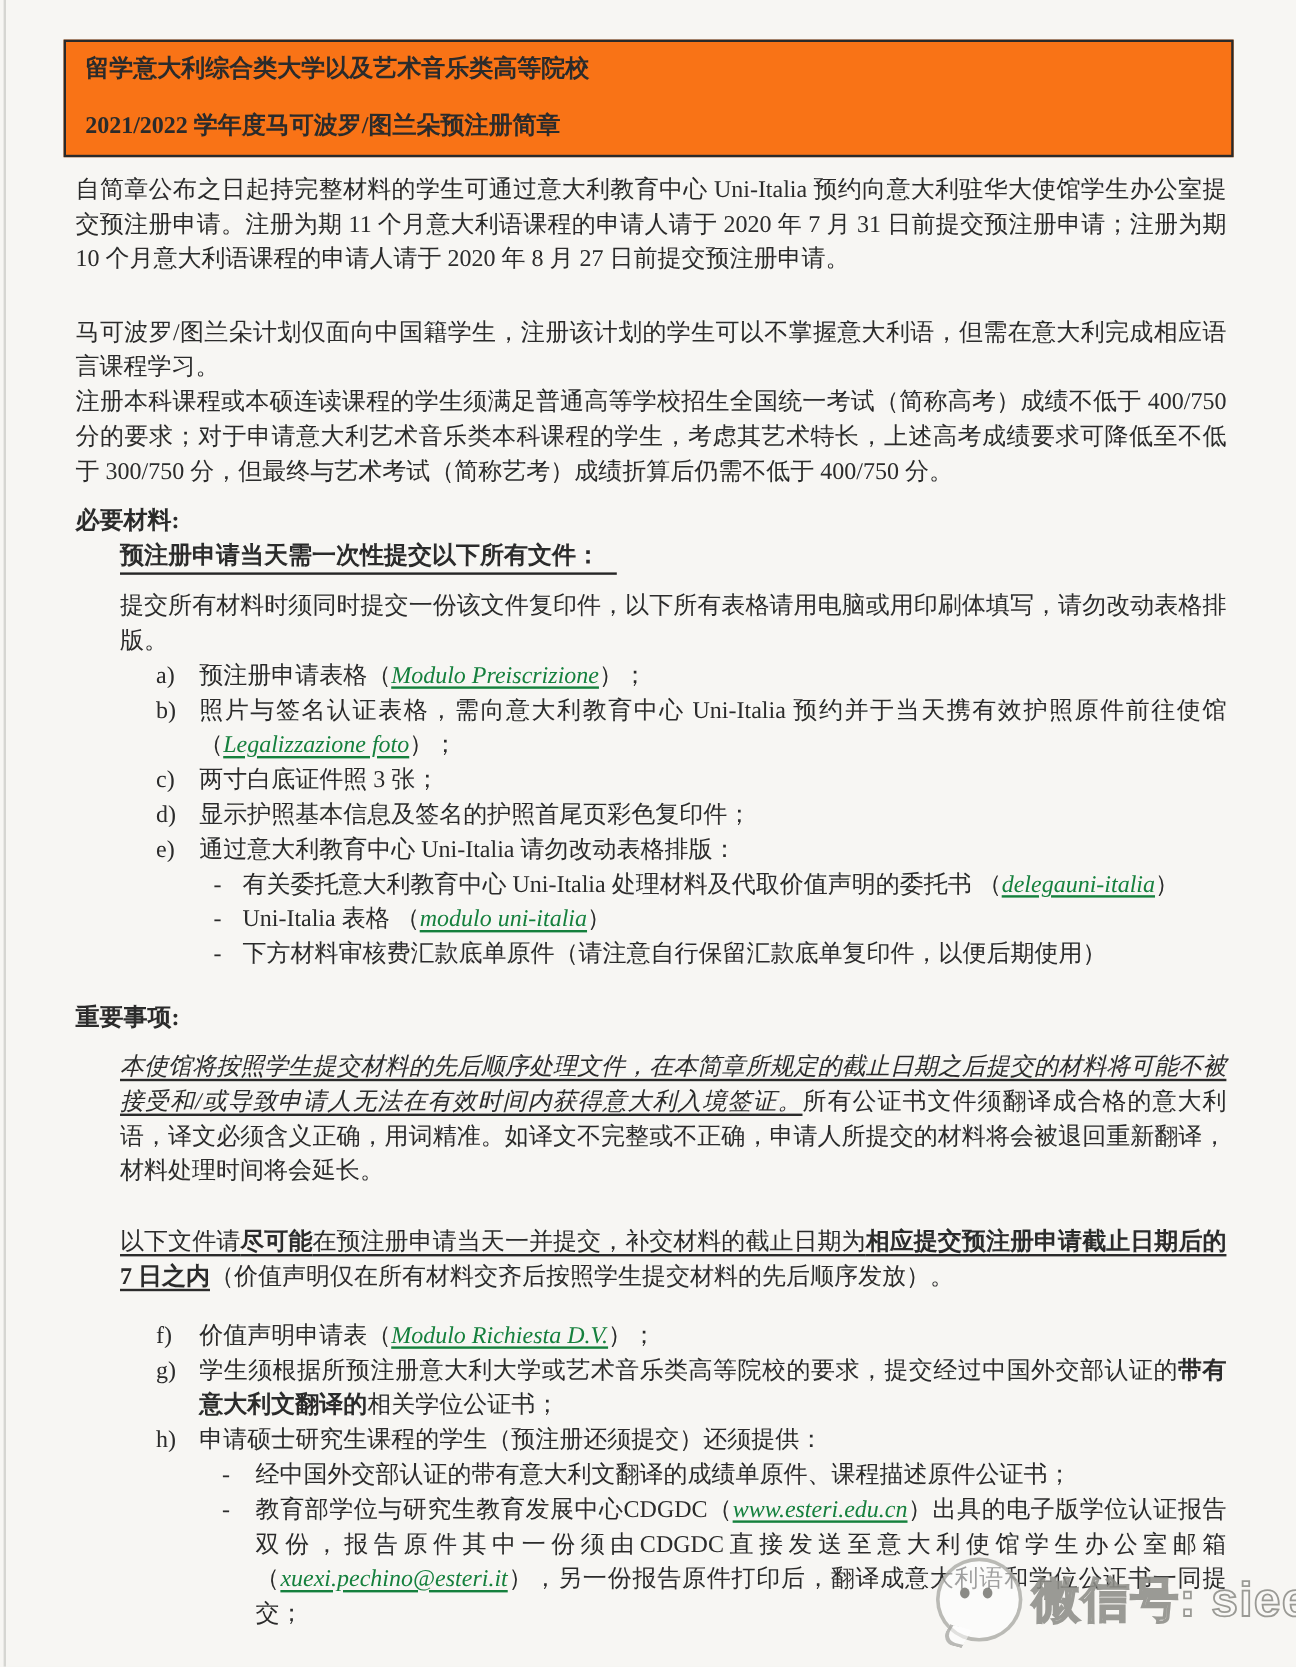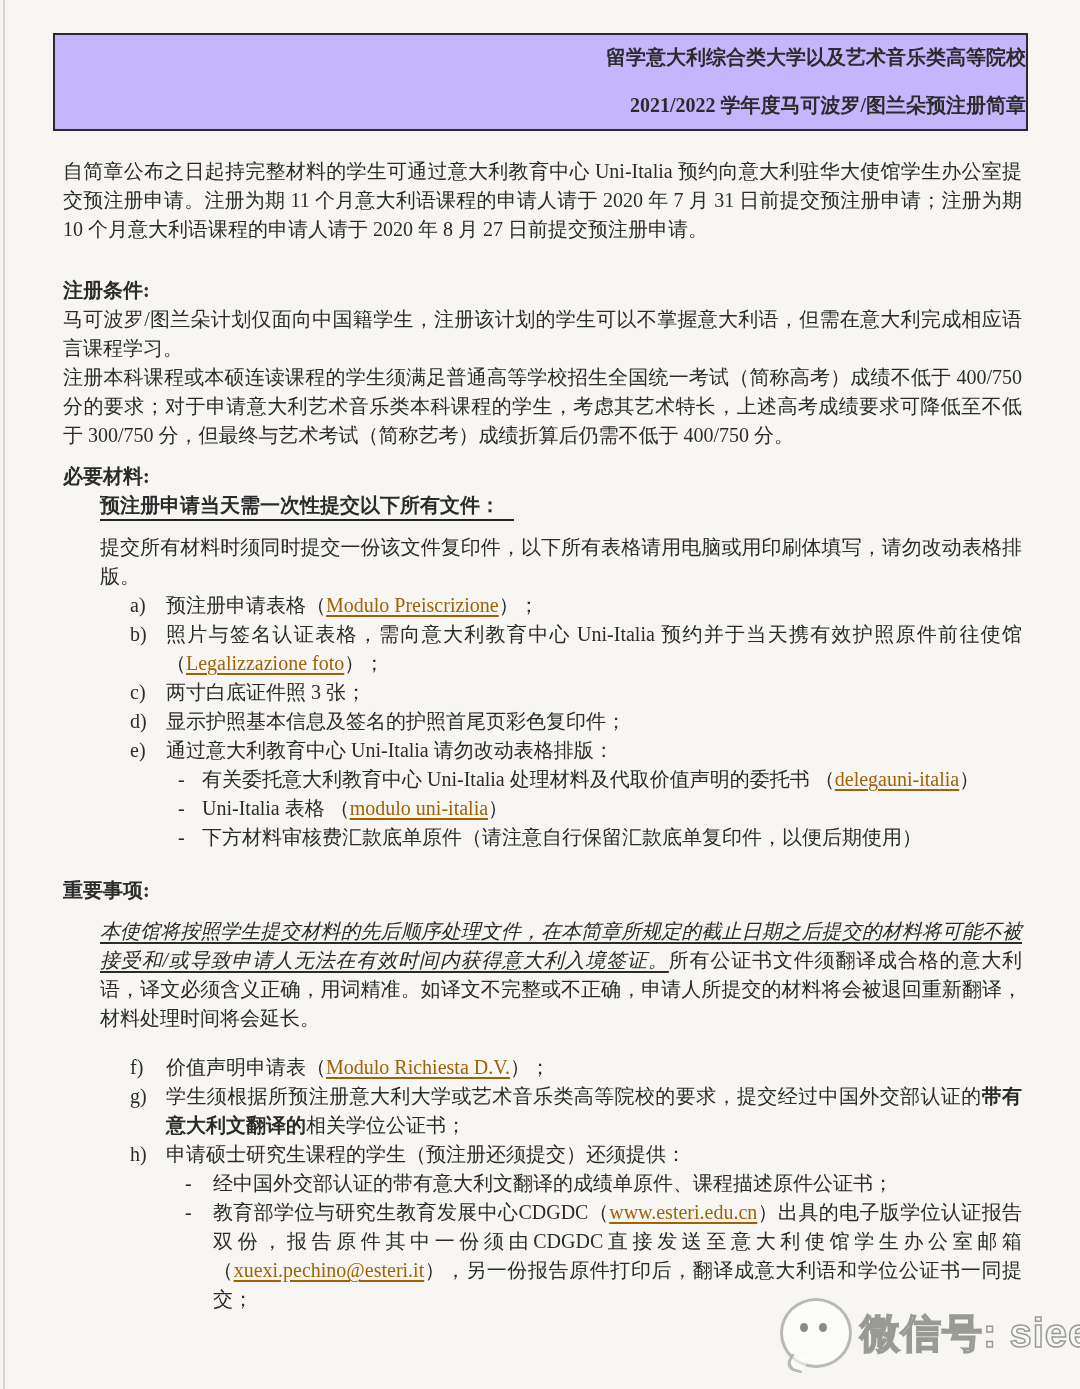--- a/index.html
+++ b/index.html
@@ -11,29 +11,29 @@
     -webkit-font-smoothing:antialiased;
   }
   .page{
     position:relative;width:1080px;height:1389px;
     background:#f7f6f3;overflow:hidden;
   }
   .scan-edge{position:absolute;left:3px;top:0;width:2px;height:100%;background:#d6d6d2;}
   .title-box{
     margin:33px 52px 0 53px;
     border:2px solid #2a2a2a;
-    text-align:right;
-    padding:10px 0 12px 0;
+    text-align:left;
+    padding:10px 0 12px 16px;
     font-weight:bold;font-size:20px;line-height:24px;
-    background:#c4b5fd;
+    background:#f97316;
   }
   .title-box .t1{margin-bottom:24px;}
   .content{margin:0 58px 0 63px;font-size:20px;line-height:29px;}
   .para{margin:0;text-align:justify;}
-  .intro{margin-top:26px;}
+  .intro{margin-top:13px;}
   .h{font-weight:bold;margin:0;}
   .sec-rc{margin-top:32px;}
   .sec-rm{margin-top:12px;}
   .sec-in{margin-top:24px;}
   .indent1{margin-left:37px;}
   .note{margin-top:12px;}
   .bu{
     font-weight:bold;
     border-bottom:2px solid #262626;
     padding-right:14px;
@@ -44,24 +44,25 @@
   .li{display:flex;align-items:flex-start;}
   .li .letter{flex:0 0 36px;}
   .li .txt{flex:1;text-align:justify;}
   .sublist{margin-left:48px;}
   .sli{display:flex;align-items:flex-start;}
   .sli .dash{flex:0 0 24px;}
   .sli .txt{flex:1;text-align:justify;}
   .sublist-h{margin-left:55px;}
   .sublist-h .dash{flex:0 0 28px;}
   .doclink{
-    color:#a16207;cursor:pointer;
+    color:#15803d;cursor:pointer;
     text-decoration:underline;
     text-decoration-thickness:2px;
     text-underline-offset:3px;
+    font-style:italic;
   }
   .iu{
     font-style:italic;
     text-decoration:underline;
     text-decoration-thickness:2px;
     text-underline-offset:4px;
   }
   .u{
     text-decoration:underline;
     text-decoration-thickness:2px;
@@ -113,21 +114,20 @@
   <div class="title-box">
     <div class="t1">留学意大利综合类大学以及艺术音乐类高等院校</div>
     <div class="t2">2021/2022 学年度马可波罗/图兰朵预注册简章</div>
   </div>
 
   <div class="content">
 
     <p class="para intro">自简章公布之日起持完整材料的学生可通过意大利教育中心 Uni-Italia 预约向意大利驻华大使馆学生办公室提交预注册申请。注册为期 11 个月意大利语课程的申请人请于 2020 年 7 月 31 日前提交预注册申请；注册为期 10 个月意大利语课程的申请人请于 2020 年 8 月 27 日前提交预注册申请。</p>
 
     <div class="sec-rc">
-      <div class="h">注册条件:</div>
       <p class="para">马可波罗/图兰朵计划仅面向中国籍学生，注册该计划的学生可以不掌握意大利语，但需在意大利完成相应语言课程学习。</p>
       <p class="para">注册本科课程或本硕连读课程的学生须满足普通高等学校招生全国统一考试（简称高考）成绩不低于 400/750 分的要求；对于申请意大利艺术音乐类本科课程的学生，考虑其艺术特长，上述高考成绩要求可降低至不低于 300/750 分，但最终与艺术考试（简称艺考）成绩折算后仍需不低于 400/750 分。</p>
     </div>
 
     <div class="sec-rm">
       <div class="h">必要材料:</div>
       <div class="indent1">
         <p class="para"><span class="bu">预注册申请当天需一次性提交以下所有文件：</span></p>
         <p class="para note">提交所有材料时须同时提交一份该文件复印件，以下所有表格请用电脑或用印刷体填写，请勿改动表格排版。</p>
       </div>
@@ -166,20 +166,21 @@
             <span class="txt">下方材料审核费汇款底单原件（请注意自行保留汇款底单复印件，以便后期使用）</span>
           </div>
         </div>
       </div>
     </div>
 
     <div class="sec-in">
       <div class="h">重要事项:</div>
       <div class="indent1">
         <p class="para note"><span class="iu">本使馆将按照学生提交材料的先后顺序处理文件，在本简章所规定的截止日期之后提交的材料将可能不被接受和/或导致申请人无法在有效时间内获得意大利入境签证。</span><span>所有公证书文件须翻译成合格的意大利语，译文必须含义正确，用词精准。如译文不完整或不正确，申请人所提交的材料将会被退回重新翻译，材料处理时间将会延长。</span></p>
+        <p class="para p2"><span class="u">以下文件请</span><span class="u b">尽可能</span><span class="u">在预注册申请当天一并提交，补交材料的截止日期为</span><span class="u b">相应提交预注册申请截止日期后的 7 日之内</span><span>（价值声明仅在所有材料交齐后按照学生提交材料的先后顺序发放）。</span></p>
       </div>
       <div class="llist flist">
         <div class="li">
           <span class="letter">f)</span>
           <span class="txt"><span>价值声明申请表（</span><a class="doclink">Modulo Richiesta D.V.</a><span>）；</span></span>
         </div>
         <div class="li">
           <span class="letter">g)</span>
           <span class="txt"><span>学生须根据所预注册意大利大学或艺术音乐类高等院校的要求，提交经过中国外交部认证的</span><span class="b">带有意大利文翻译的</span><span>相关学位公证书；</span></span>
         </div>

